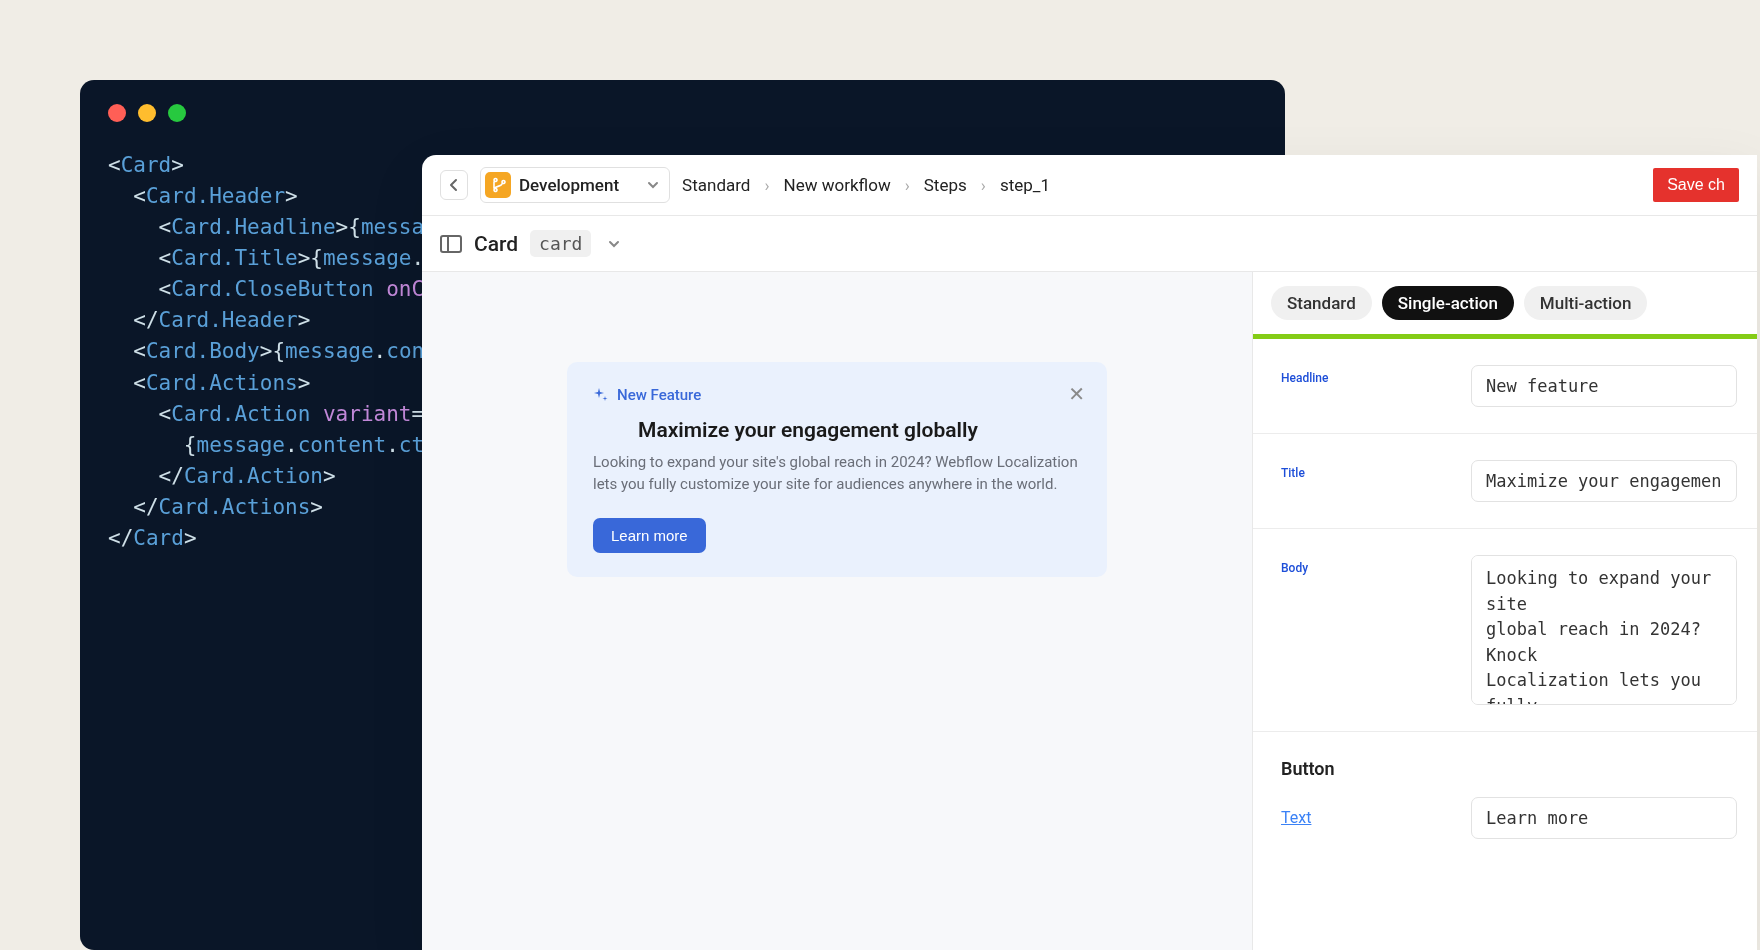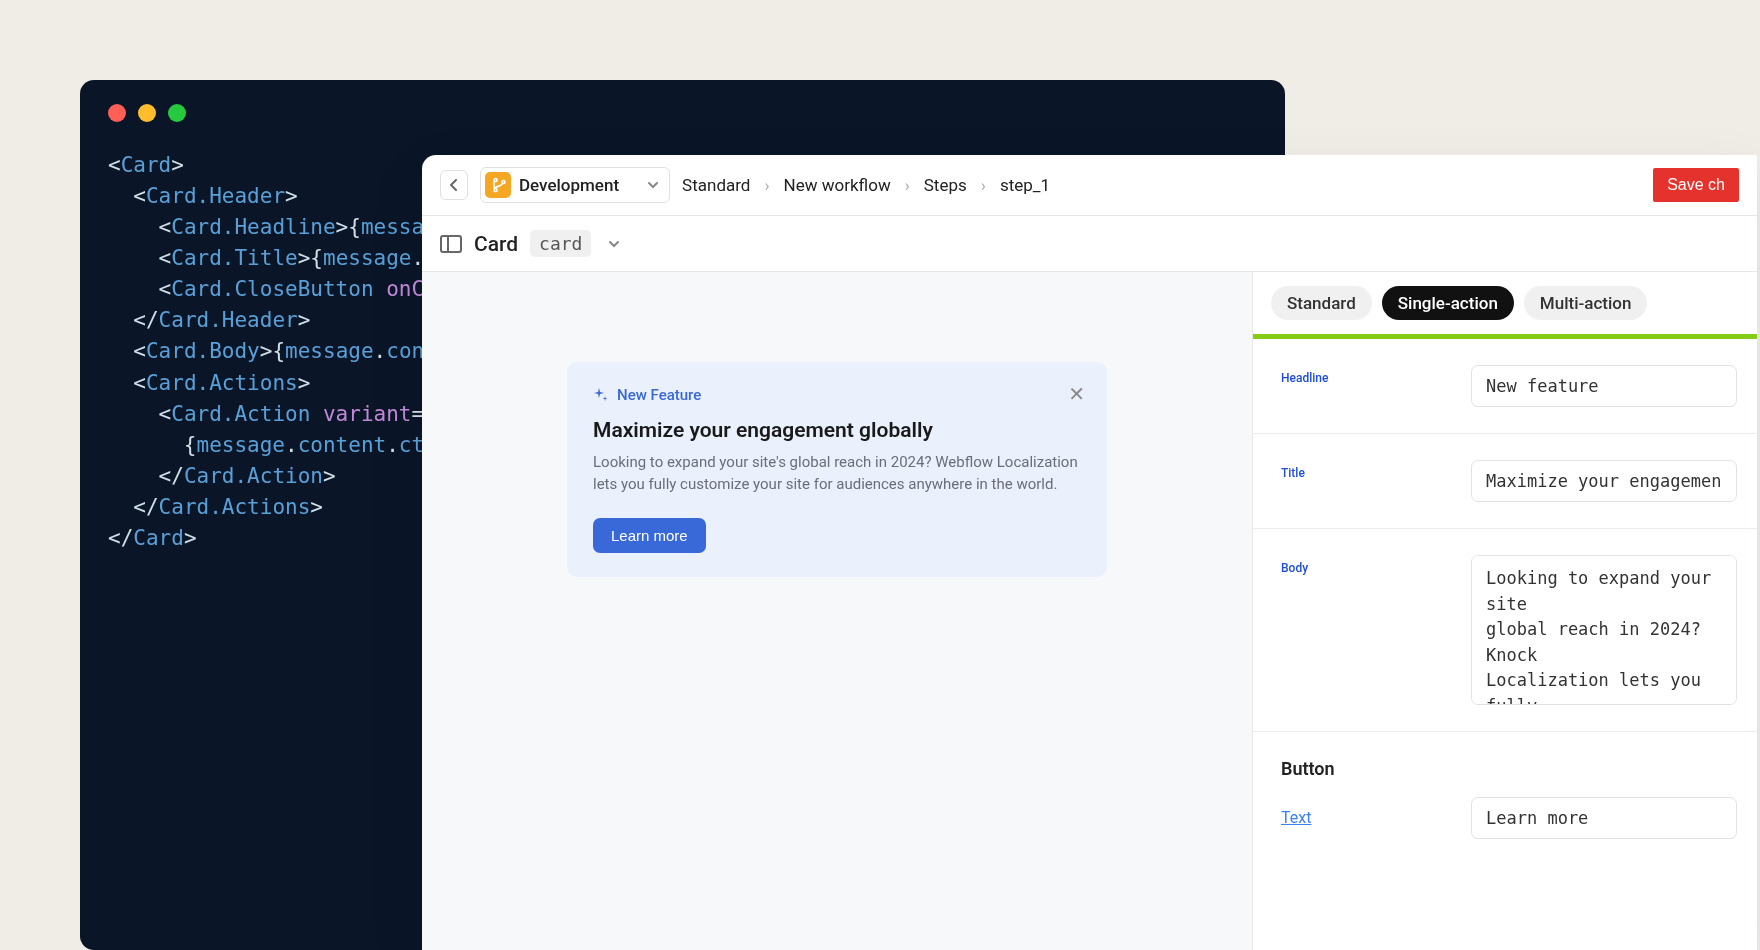--- a/index.html
+++ b/index.html
@@ -136,21 +136,21 @@
 }
 .preview-card {
   width: 540px;
   background: #eaf1fd;
   border-radius: 10px;
   padding: 24px 26px;
   position: relative;
 }
 .pc-headline { display: flex; align-items: center; gap: 8px; color: #3968d9; font-size: 15px; font-weight: 500; margin-bottom: 14px; }
 .pc-close { position: absolute; top: 20px; right: 22px; color: #8a8a8a; cursor: pointer; font-size: 20px; }
-.pc-title { font-size: 21px; font-weight: 600; color: #1a1a1a; margin-bottom: 10px; }
+.pc-title { font-size: 21px; font-weight: 600; color: #1a1a1a; margin-bottom: 10px; margin-left: 45px; }
 .pc-body { font-size: 15px; color: #6a6e78; line-height: 1.45; margin-bottom: 22px; }
 .pc-btn {
   background: #3968d9;
   color: #fff;
   border: none;
   border-radius: 7px;
   padding: 9px 18px;
   font-size: 15px;
   font-weight: 500;
   cursor: pointer;

